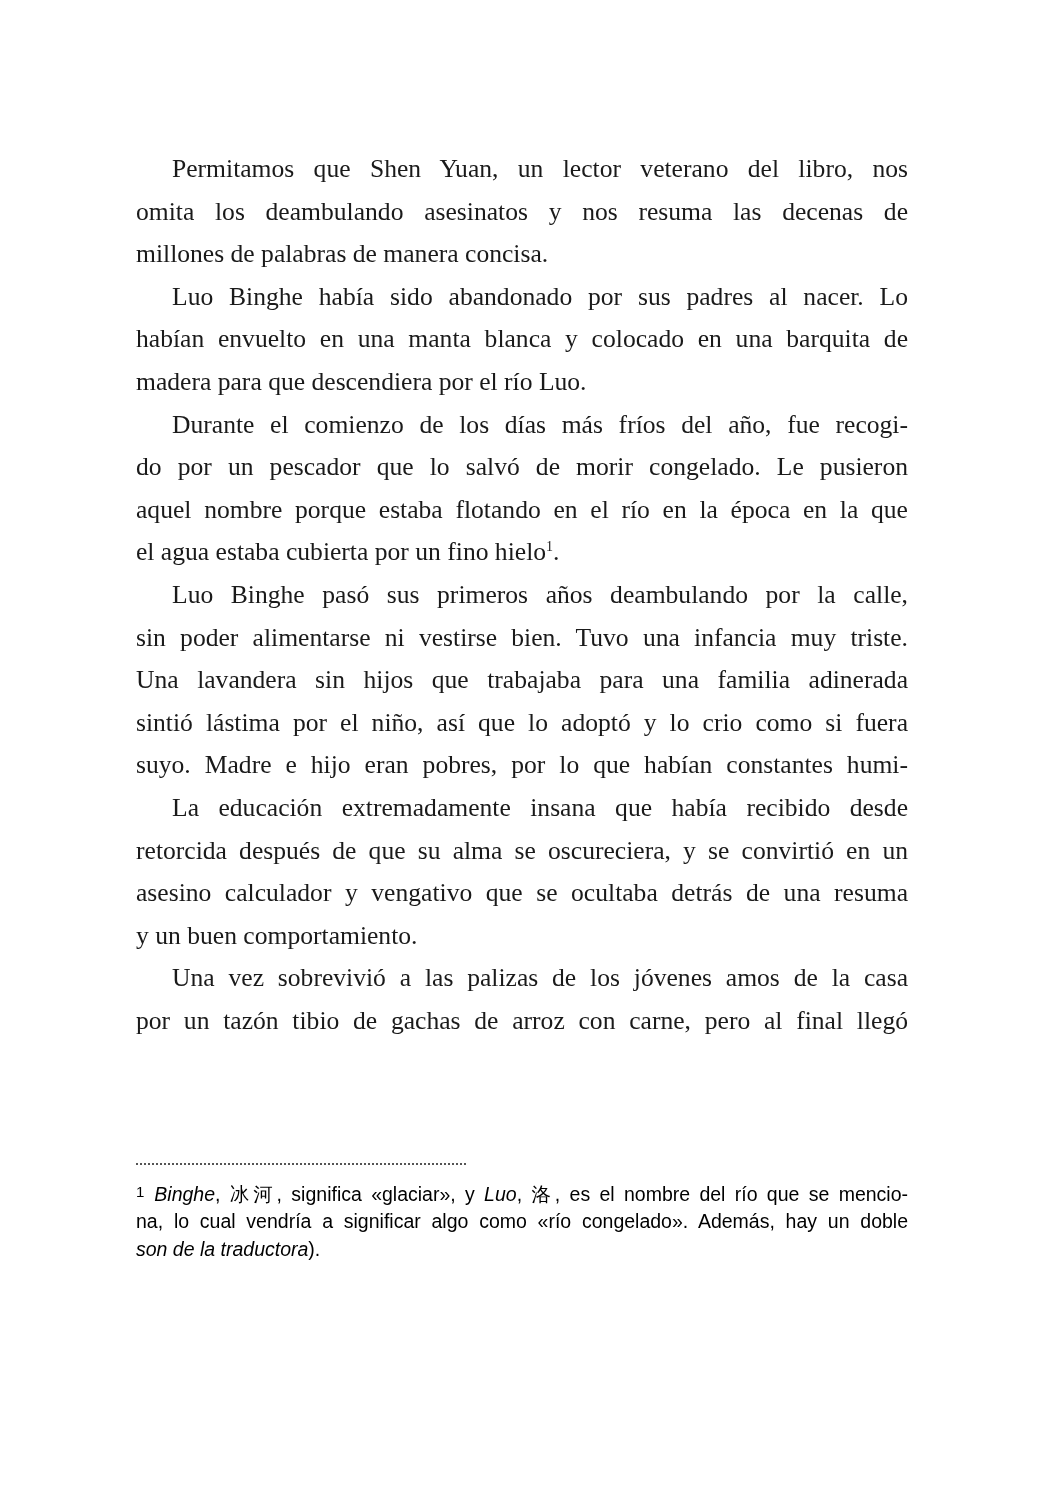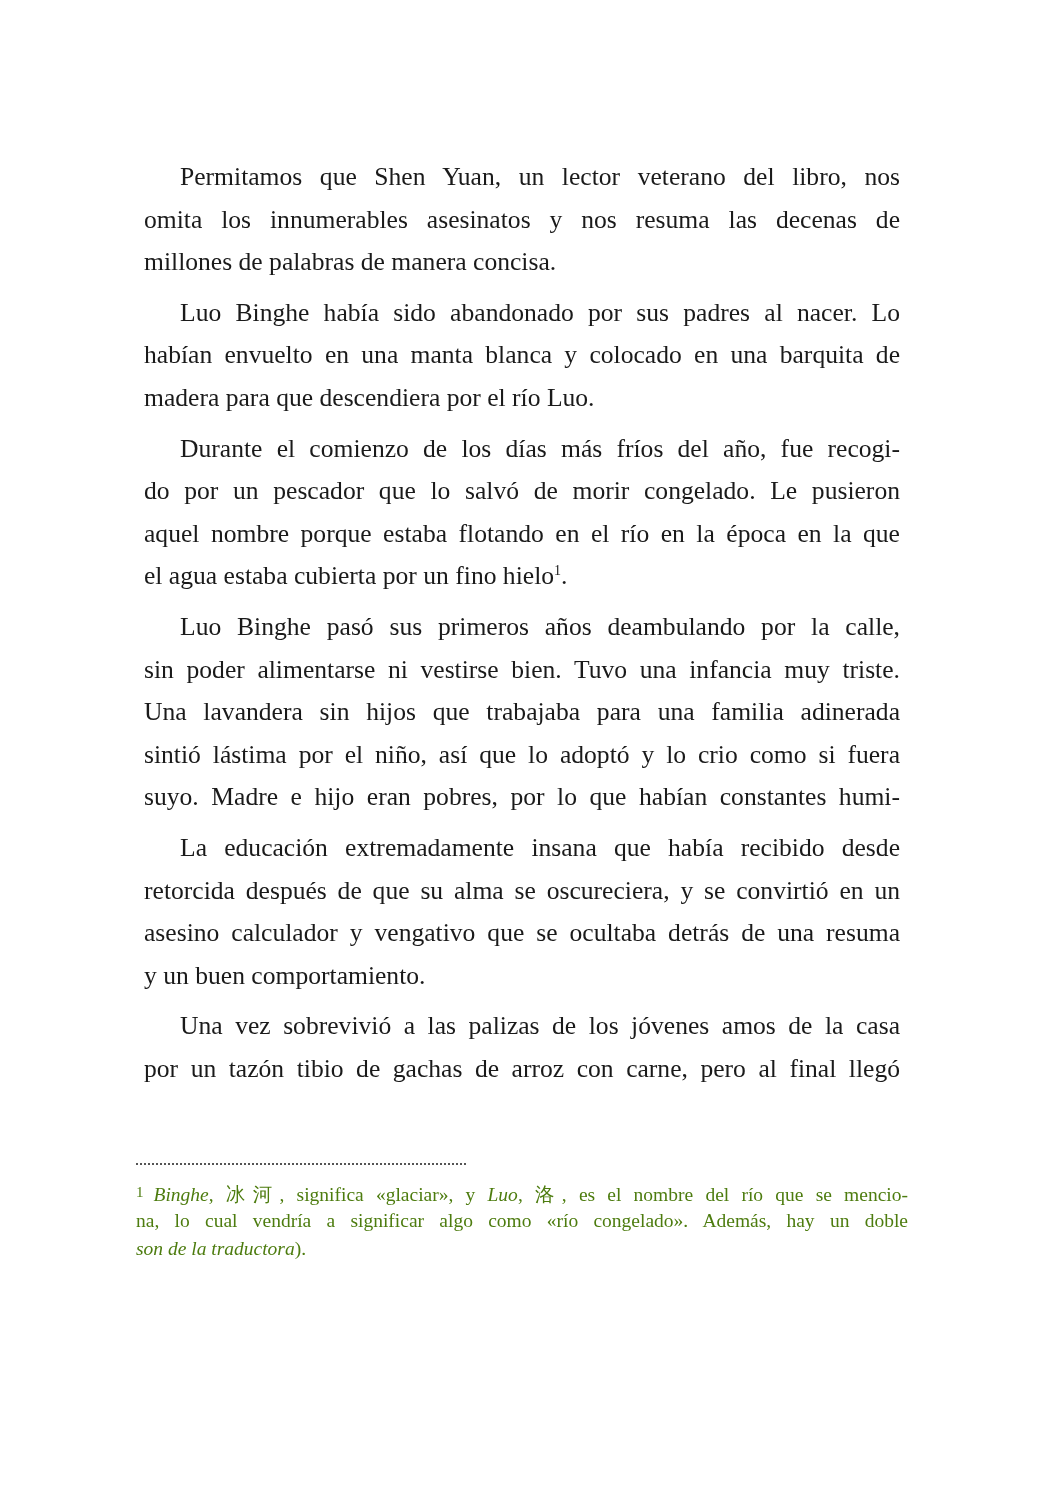--- a/index.html
+++ b/index.html
@@ -1,57 +1,57 @@
 <!DOCTYPE html>
 <html><head>
 <meta charset="utf-8">
 <style>
   html, body { margin: 0; padding: 0; background: #ffffff; }
   body { width: 1057px; height: 1500px; position: relative; overflow: hidden; }
   .page { position: absolute; left: 136px; top: 148px; width: 772px; }
-  .para { margin: 8px; }
+  .para { margin: 0; }
   .line {
     font-family: "Liberation Serif", "DejaVu Serif", serif;
     font-size: 25.6px;
     color: #1a1a1a;
     height: 42.6px;
     line-height: 42.6px;
     white-space: nowrap;
     text-align: justify;
     text-align-last: justify;
     display: block;
   }
   .line.last { text-align-last: left; }
   .line.indent { padding-left: 36px; }
   sup.fn { font-size: 14px; vertical-align: 9px; line-height: 0; }
   .rule {
     position: absolute; left: 136px; top: 1163px; width: 330px; height: 0;
     border-top: 2px dotted #555;
   }
   .notes { position: absolute; left: 136px; top: 1178px; width: 772px; }
   .nline {
-    font-family: Liberation Serif, serif;
+    font-family: Liberation Sans, sans-serif;
     font-size: 19.5px;
-    color: #4d7c0f;
+    color: #000000;
     height: 28.5px; line-height: 28.5px;
     white-space: nowrap;
     text-align: justify; text-align-last: justify;
     display: block;
   }
   .nline.last { text-align-last: left; }
   .nnum { font-size: 15px; vertical-align: 4px; margin-right: 10px; }
   i { font-style: italic; }
 </style>
 </head>
 <body>
 
 <div class="page">
   <div class="para">
     <span class="line indent">Permitamos que Shen Yuan, un lector veterano del libro, nos</span>
-    <span class="line">omita los innumerables asesinatos y nos resuma las decenas de</span>
+    <span class="line">omita los deambulando asesinatos y nos resuma las decenas de</span>
     <span class="line last">millones de palabras de manera concisa.</span>
   </div>
   <div class="para">
     <span class="line indent">Luo Binghe había sido abandonado por sus padres al nacer. Lo</span>
     <span class="line">habían envuelto en una manta blanca y colocado en una barquita de</span>
     <span class="line last">madera para que descendiera por el río Luo.</span>
   </div>
   <div class="para">
     <span class="line indent">Durante el comienzo de los días más fríos del año, fue recogi-</span>
     <span class="line">do por un pescador que lo salvó de morir congelado. Le pusieron</span>

